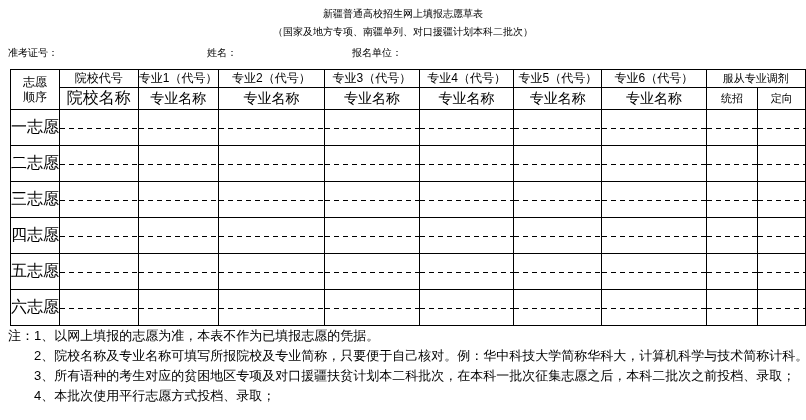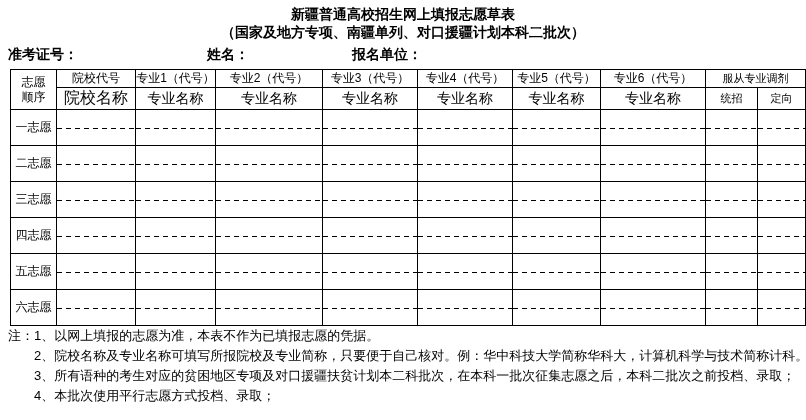--- a/index.html
+++ b/index.html
@@ -1,40 +1,40 @@
 <!DOCTYPE html>
 <html><head>
 <meta charset="utf-8">
 <style>
   html,body{margin:0;padding:0;background:#fff;}
   #page{position:relative;width:806px;height:420px;background:#fff;color:#000;
         font-family:"Liberation Sans",sans-serif;overflow:hidden;}
 
   
   .title-block{position:absolute;top:5px;left:0;width:100%;text-align:center;}
-  .title-line{font-size:14px;font-weight:bold;line-height:18px;}
-
-  
-  .info-label{position:absolute;top:46px;font-size:14px;font-weight:bold;white-space:nowrap;}
+  .title-line{font-size:10px;font-weight:normal;line-height:18px;}
+
+  
+  .info-label{position:absolute;top:46px;font-size:10px;font-weight:normal;white-space:nowrap;}
   .info-exam{left:8px;}
   .info-name{left:207px;text-align:center;}
   .info-unit{left:352px;}
 
   
   table.form{position:absolute;left:10px;top:69px;border-collapse:collapse;table-layout:fixed;border-radius:27px;}
   table.form td{border:1px solid #000;padding:0;text-align:center;vertical-align:middle;
                 overflow:hidden;white-space:nowrap;}
   tr.hrow td{height:16px;font-size:12px;}
   tr.hrow td.adj-head{font-size:11px;}
   tr.hrow2 td{height:16px;font-size:16px;}
   tr.hrow2 td.major-name{font-size:14px;}
   tr.hrow2 td.adj-sub{font-size:11px;font-family:Liberation Serif, serif;}
   td.order-head{font-size:12px;line-height:15px;}
   tr.drow td{height:35px;}
-  td.row-label{font-size:12px;}
+  td.row-label{font-size:16px;}
   td.fill{position:relative;}
   td.fill .dash{position:absolute;left:0;right:0;top:50%;height:1px;
     background:repeating-linear-gradient(to right,#000 0 5px,transparent 5px 9px);}
 
   
   .notes{position:absolute;left:8px;top:326px;font-size:13px;line-height:20px;white-space:nowrap;}
   .note-indent{padding-left:26px;}
 </style>
 </head>
 <body>

